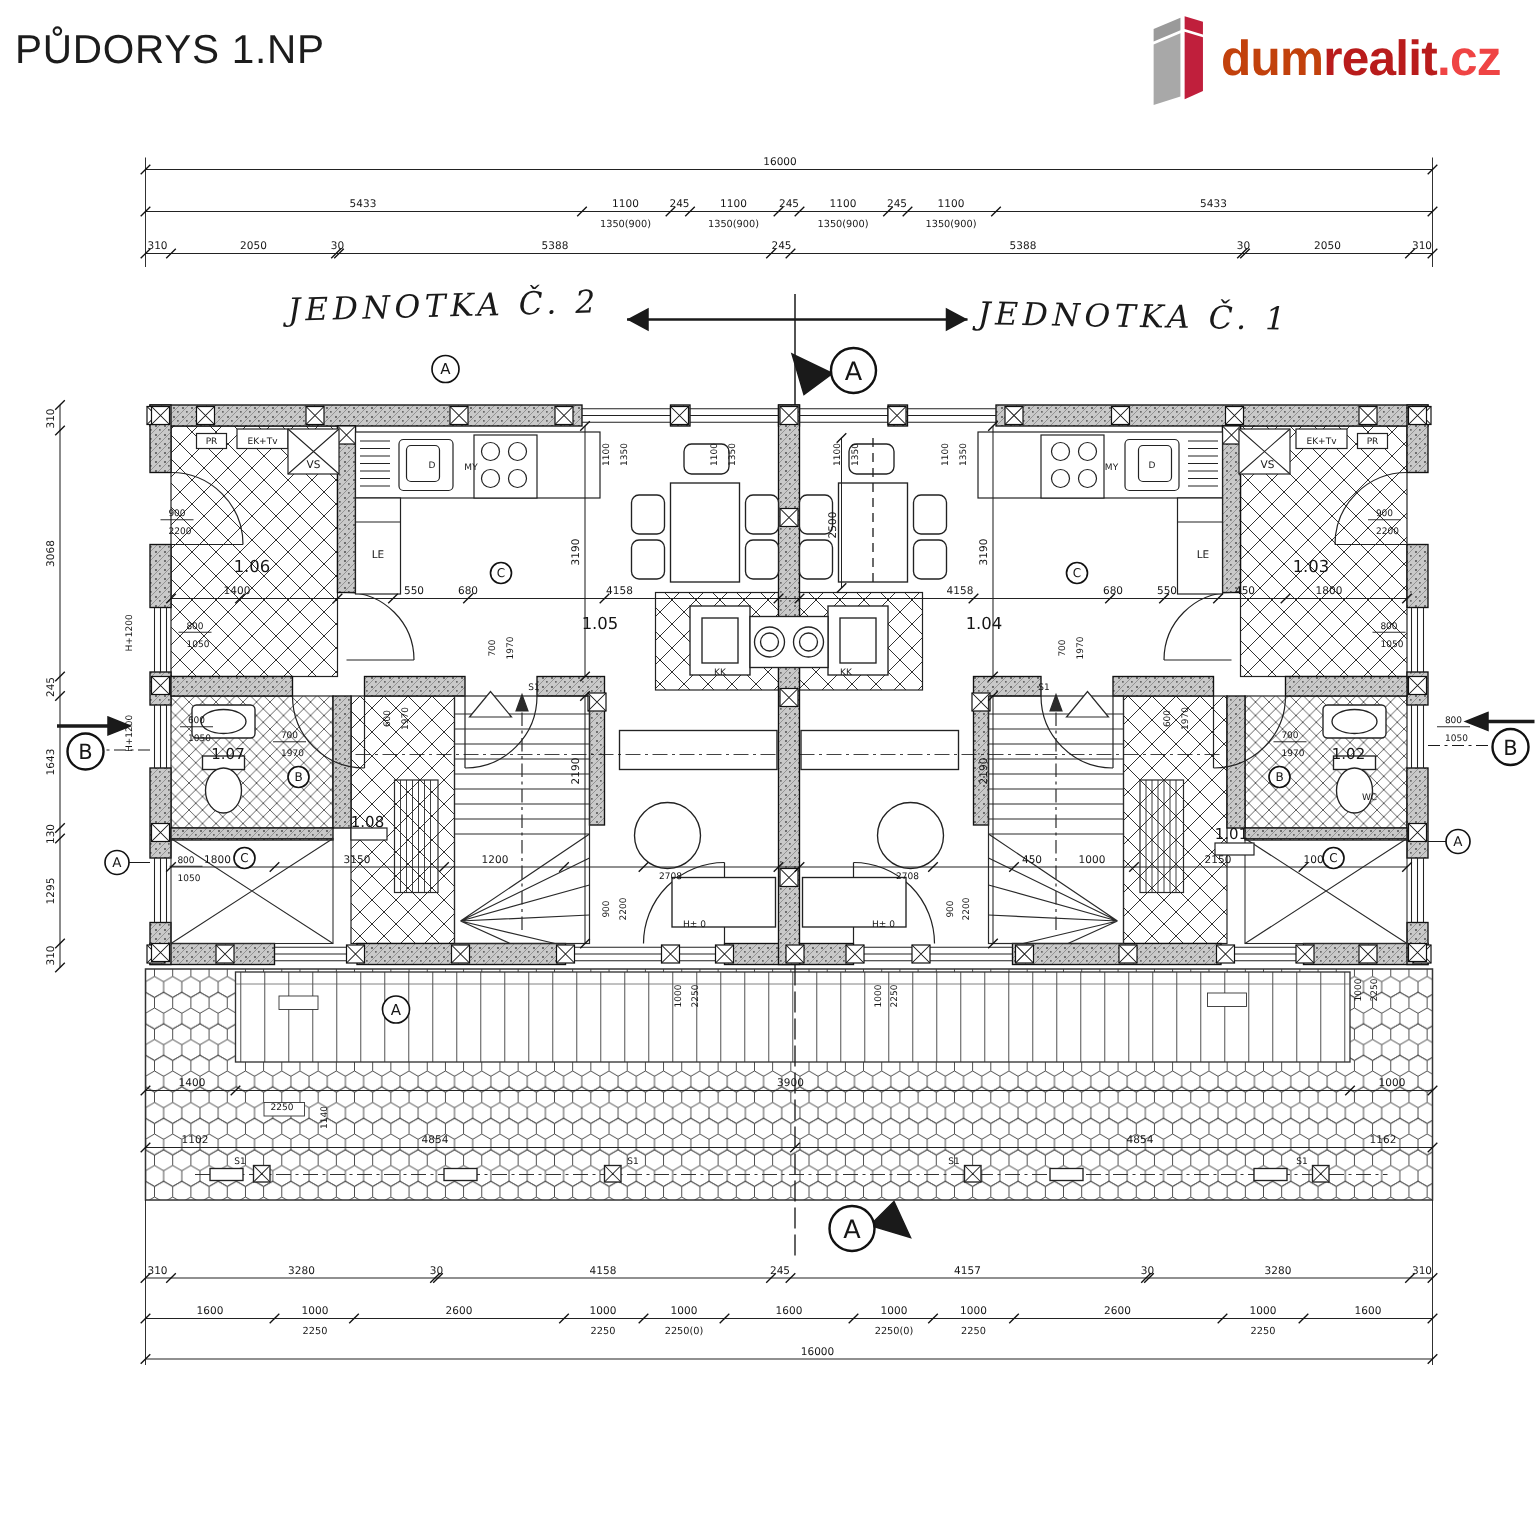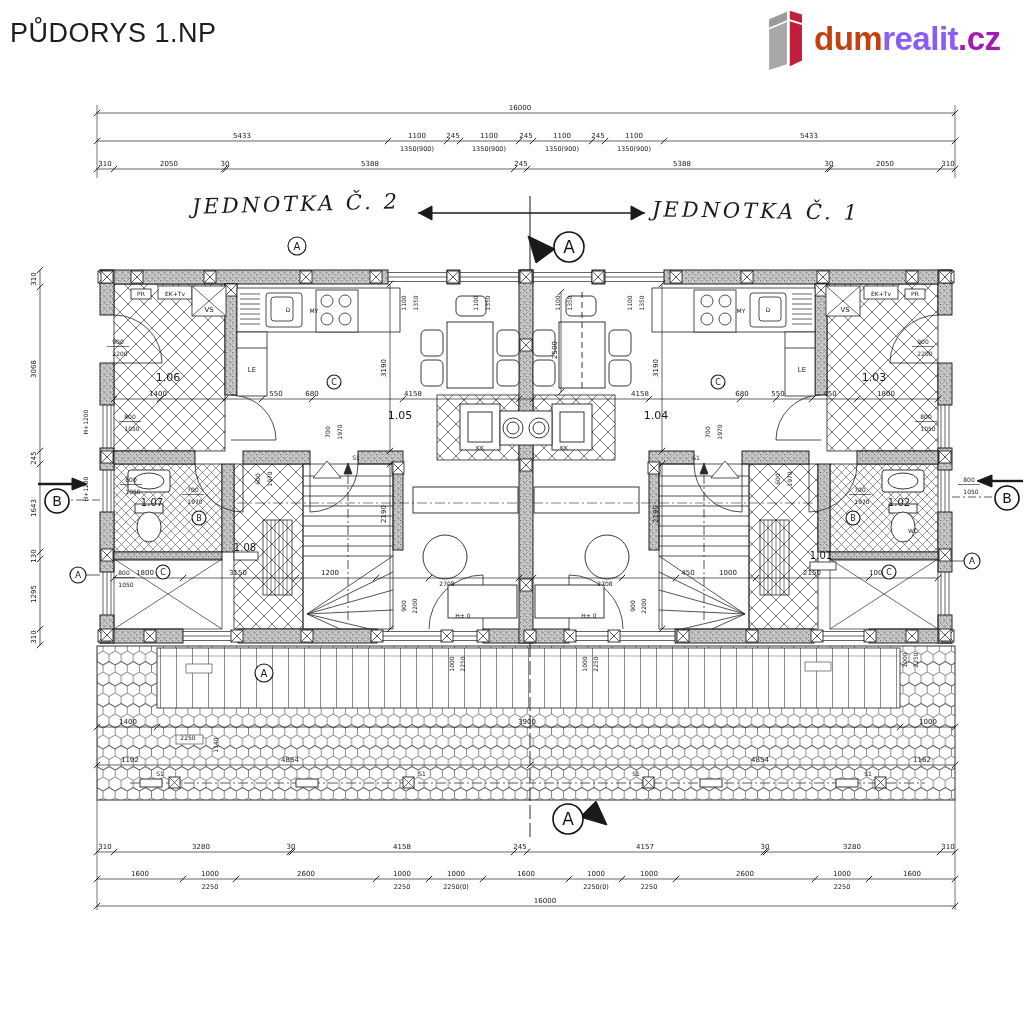--- a/index.html
+++ b/index.html
@@ -23,21 +23,21 @@
   <div class="pagetitle">PŮDORYS 1.NP</div>
 
   <div class="logo">
     <svg width="40" height="62" viewBox="0 0 38 66">
       <polygon points="1,12 20,4 20,13 1,21" fill="#9a9a9a"></polygon>
       <polygon points="23,3 36,7 36,16 23,12" fill="#c01f3c"></polygon>
       <polygon points="1,23 20,15 20,60 1,66" fill="#a8a8a8"></polygon>
       <polygon points="23,14 36,18 36,56 23,62" fill="#c01f3c"></polygon>
     </svg>
     <div class="logo-text">
-      <span style="color:#c2410c">dum</span><span style="color:#8b5cf6">realit</span><span style="color:#a21caf">.cz</span>
+      <span style="color:#c2410c">dum</span><span style="color:#b91c1c">realit</span><span style="color:#ef4444">.cz</span>
     </div>
   </div>
 
   <div class="hand hand-left">JEDNOTKA Č. 2</div>
   <div class="hand hand-right">JEDNOTKA Č. 1</div>
 
   <svg id="plan-svg" width="1024" height="1012" viewBox="0 0 1024 1012">
     <defs>
       <pattern id="wallP" width="6" height="6" patternUnits="userSpaceOnUse">
         <rect width="6" height="6" fill="#c9c9c9"></rect>

